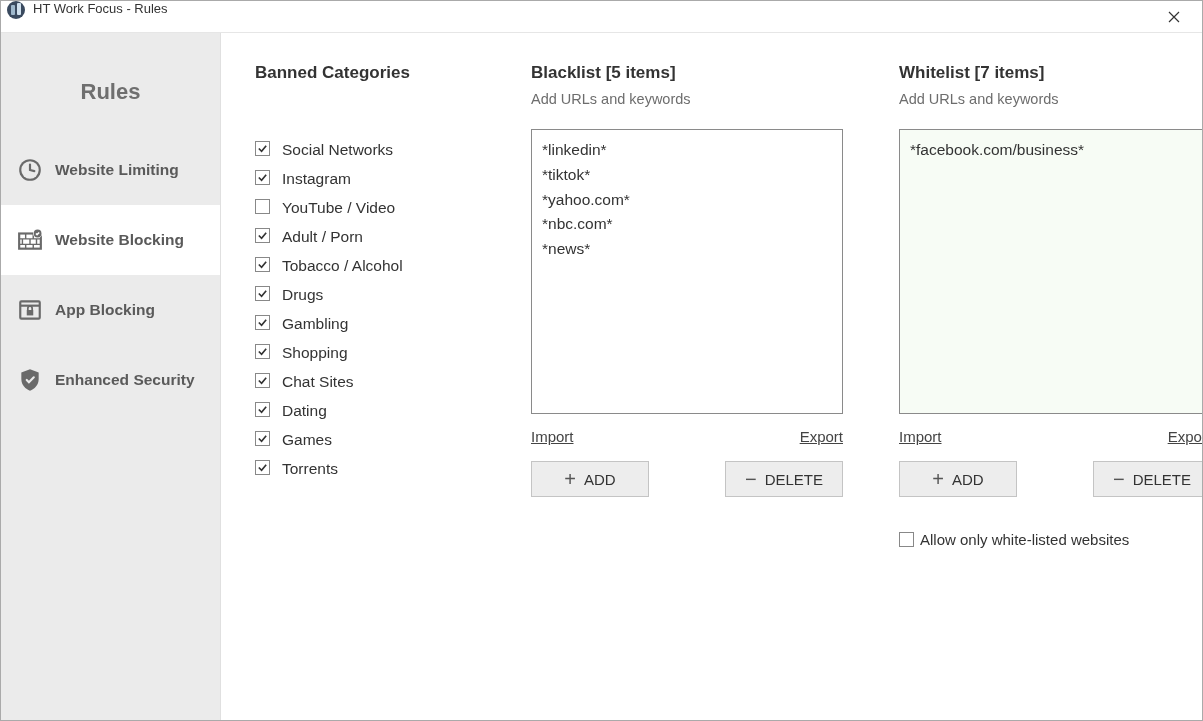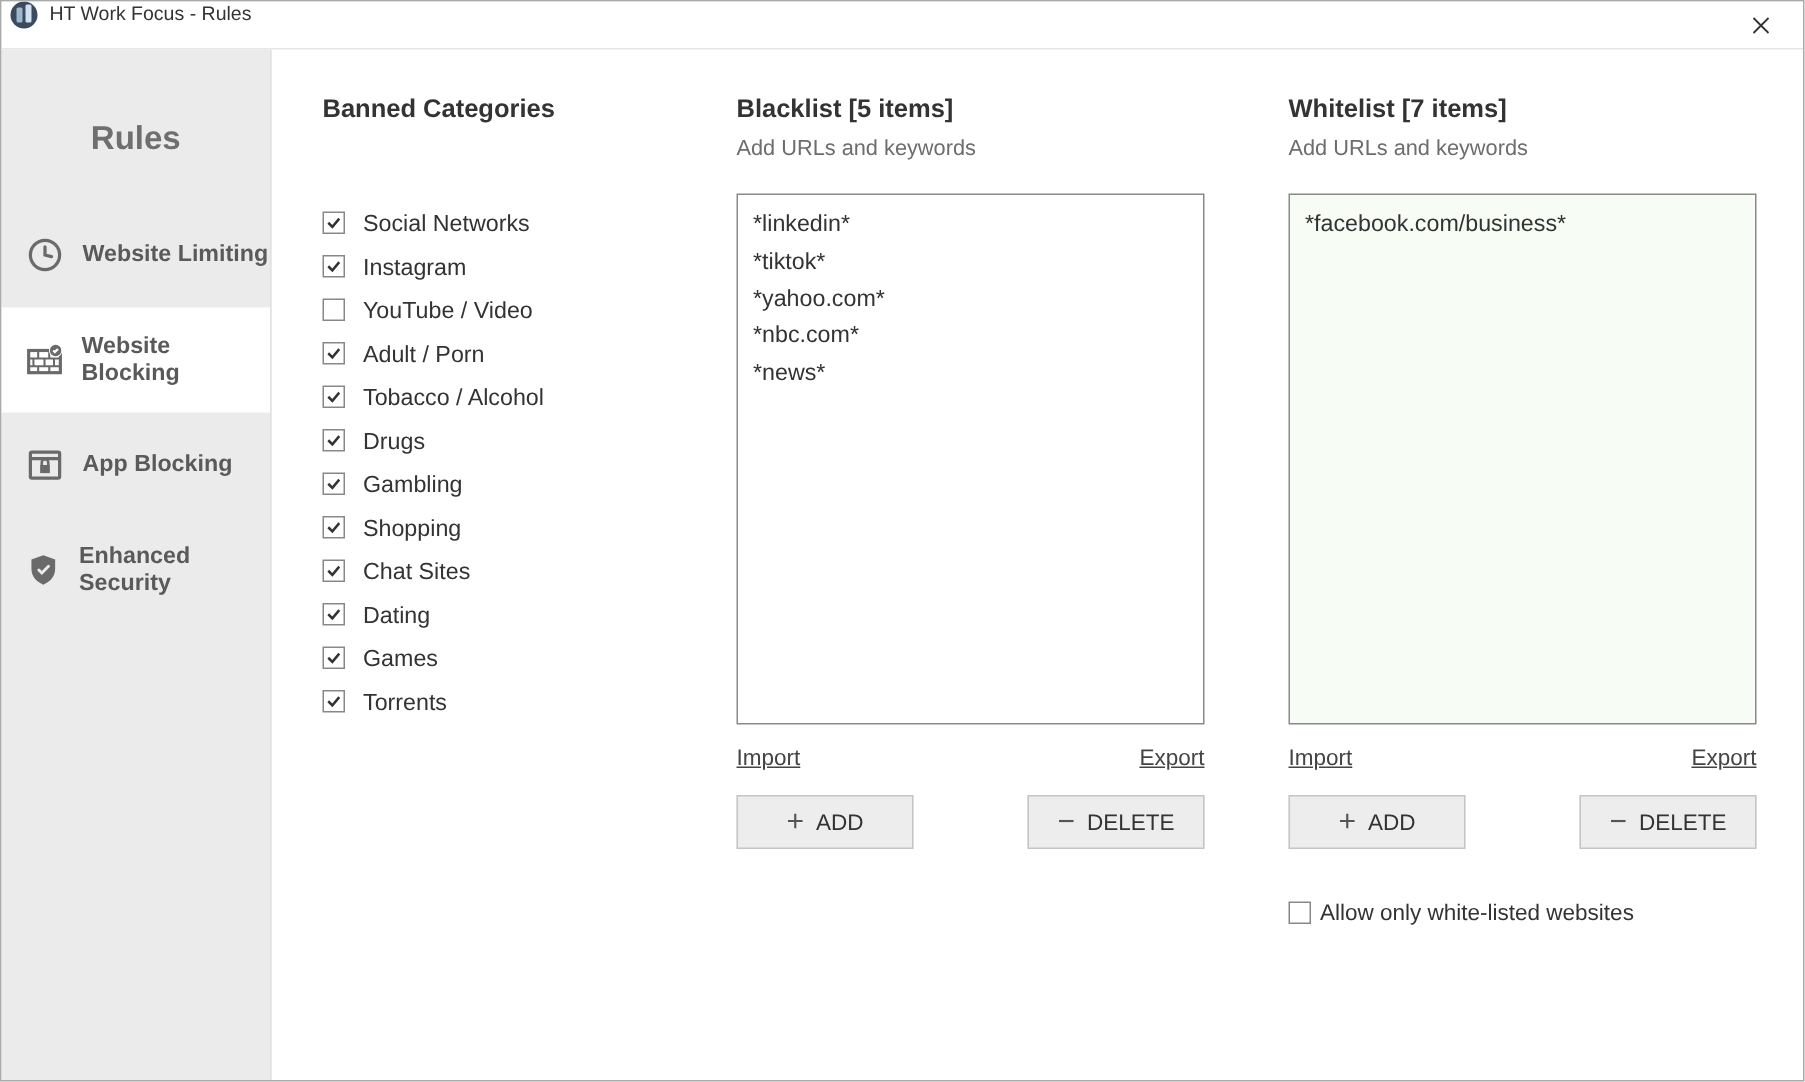--- a/index.html
+++ b/index.html
@@ -64,21 +64,21 @@
   }
   .titlebar .close-btn svg { width: 12px; height: 12px; }
 
   
   .main {
     flex: 1;
     display: flex;
     min-height: 0;
   }
   .sidebar {
-    width: 180px;
+    width: 220px;
     background: #ebebeb;
     border-right: 1px solid #e0e0e0;
     padding-top: 46px;
   }
   .sidebar h2 {
     text-align: center;
     font-size: 22px;
     font-weight: 600;
     color: #6f6f6f;
     margin-bottom: 30px;
@@ -152,21 +152,21 @@
     justify-content: center;
     background: #fff;
   }
   .cbox.checked svg { width: 11px; height: 11px; display:block; }
   .cbox:not(.checked) svg { display:none; }
 
   
   .listarea {
     border: 1px solid #8a8a8a;
     width: 312px;
-    height: 354px;
+    height: 285px;
     padding: 8px 10px;
     font-size: 15.5px;
     color: #333;
     line-height: 1.6;
     white-space: pre;
     overflow: auto;
     font-family: inherit;
     resize: none;
   }
   .listarea.white { background: #f7fcf5; }

